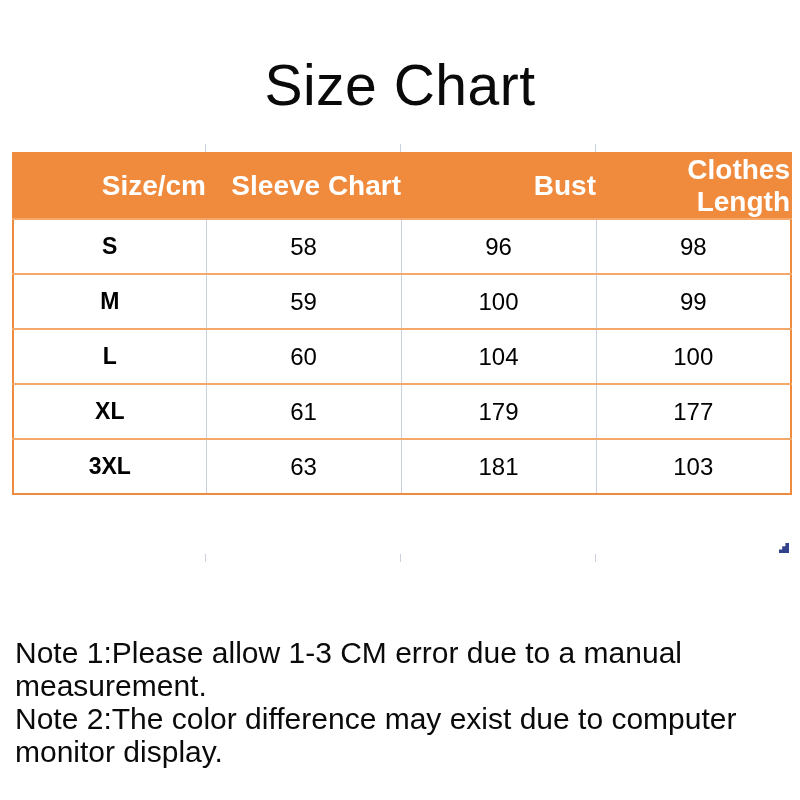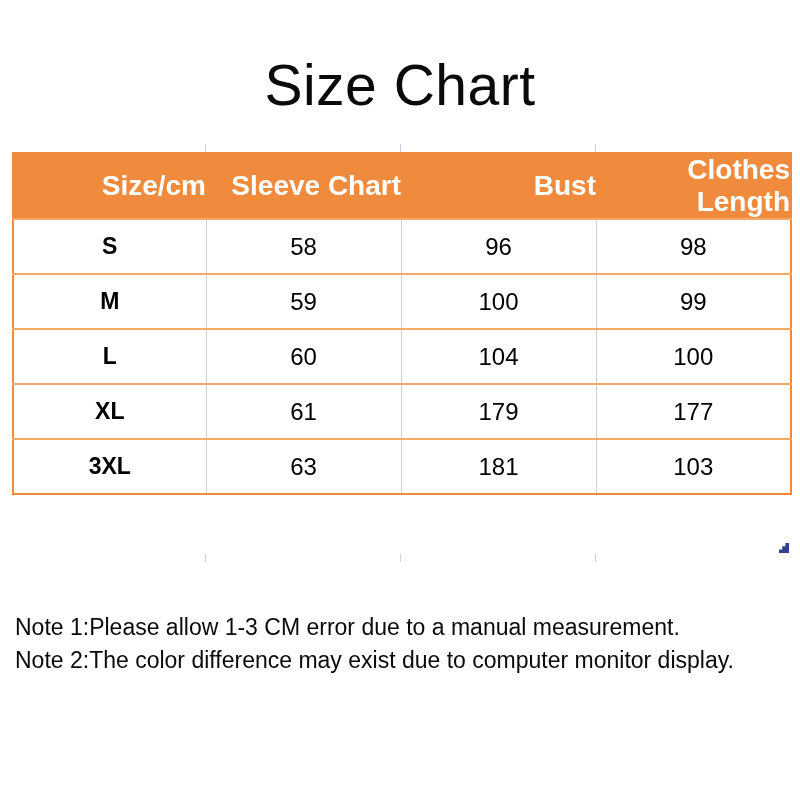--- a/index.html
+++ b/index.html
@@ -77,22 +77,22 @@
     left: 779px;
     top: 543px;
     width: 10px;
     height: 10px;
     background: #32418c;
     clip-path: polygon(64% 0, 100% 0, 100% 100%, 0 100%, 0 64%, 32% 64%, 32% 32%, 64% 32%);
   }
   .notes {
     position: absolute;
     left: 15px;
-    top: 611px;
-    font-size: 23px;
+    top: 636px;
+    font-size: 30px;
     line-height: 33px;
     color: #0a0a0a;
   }
 </style>
 </head>
 <body>
 
 <div class="page">
 
   <div class="title">Size Chart</div>

